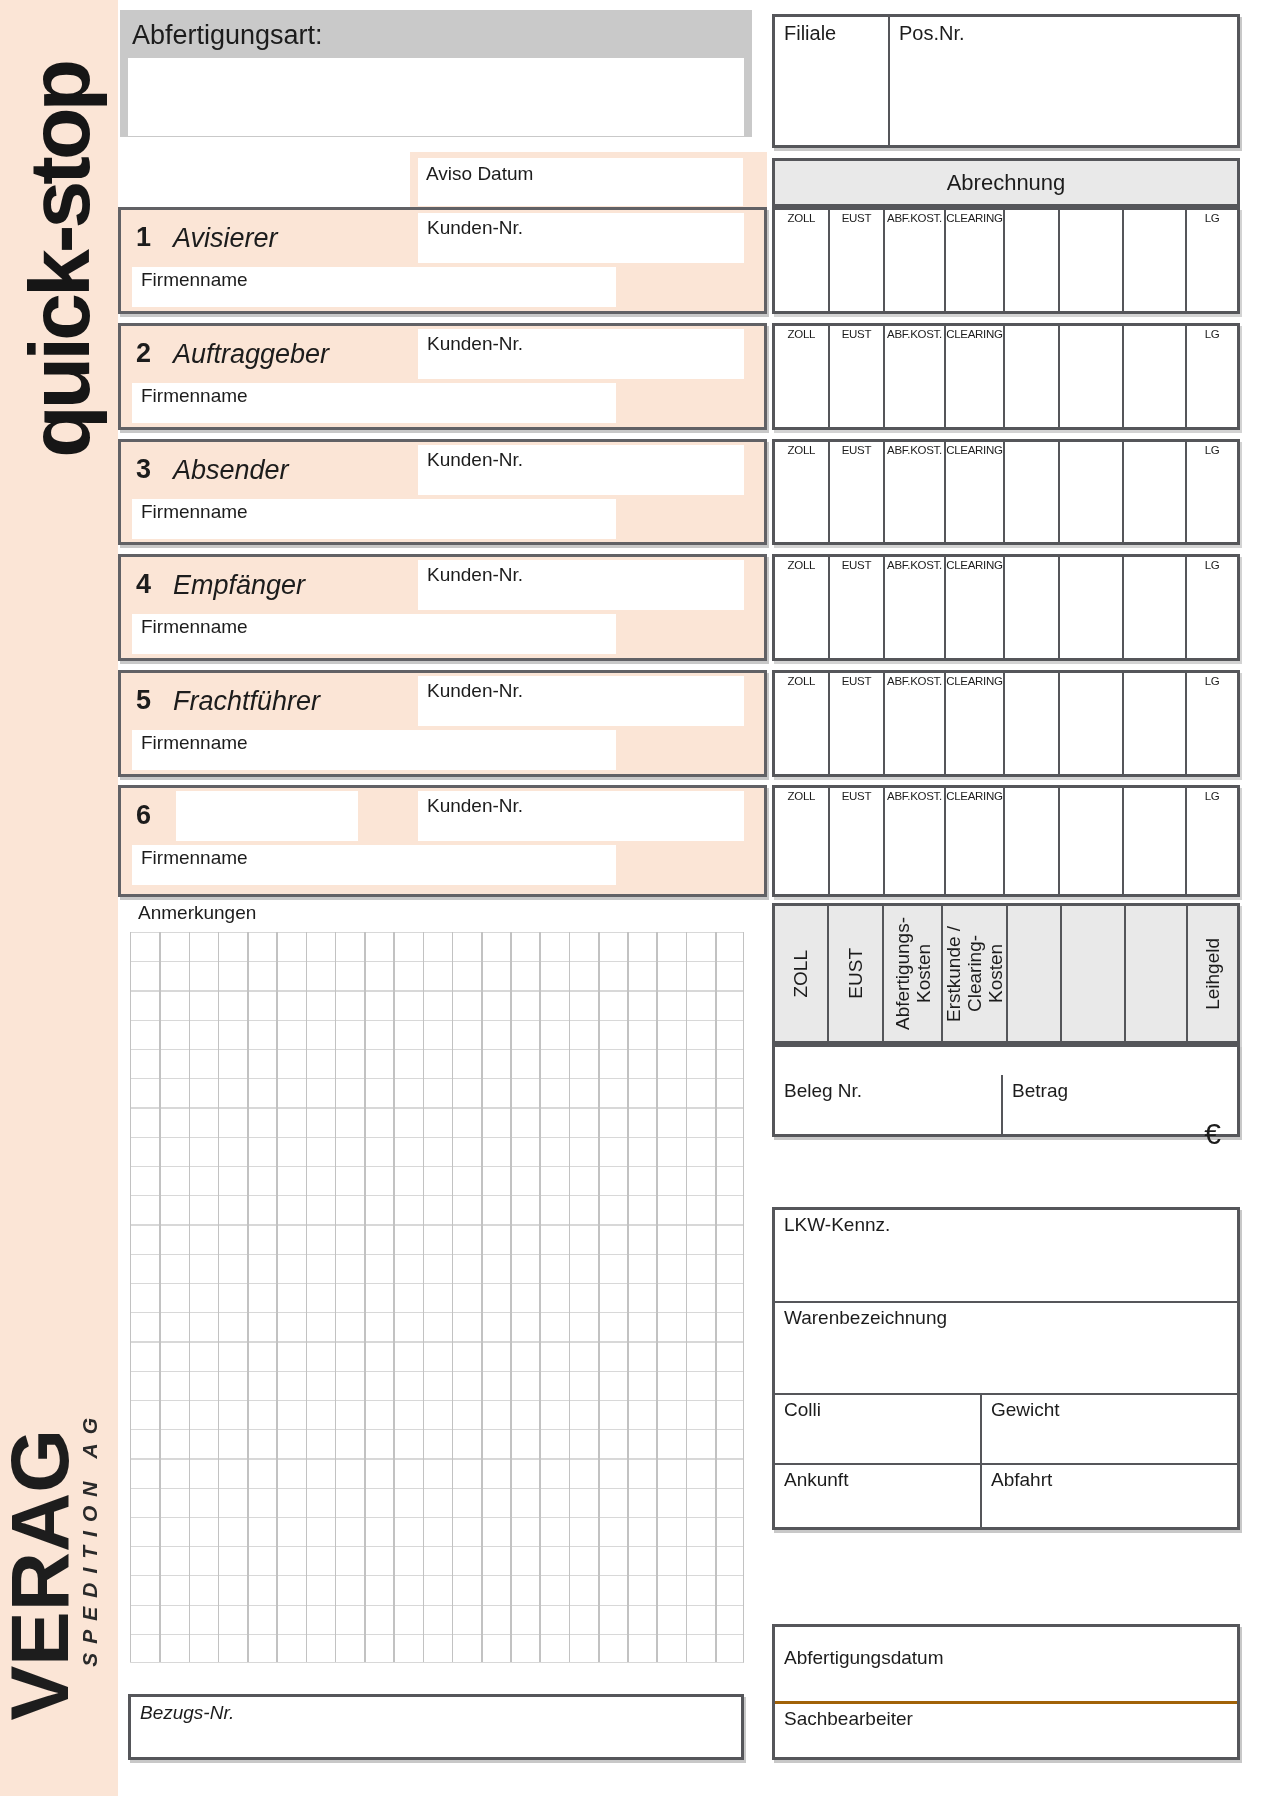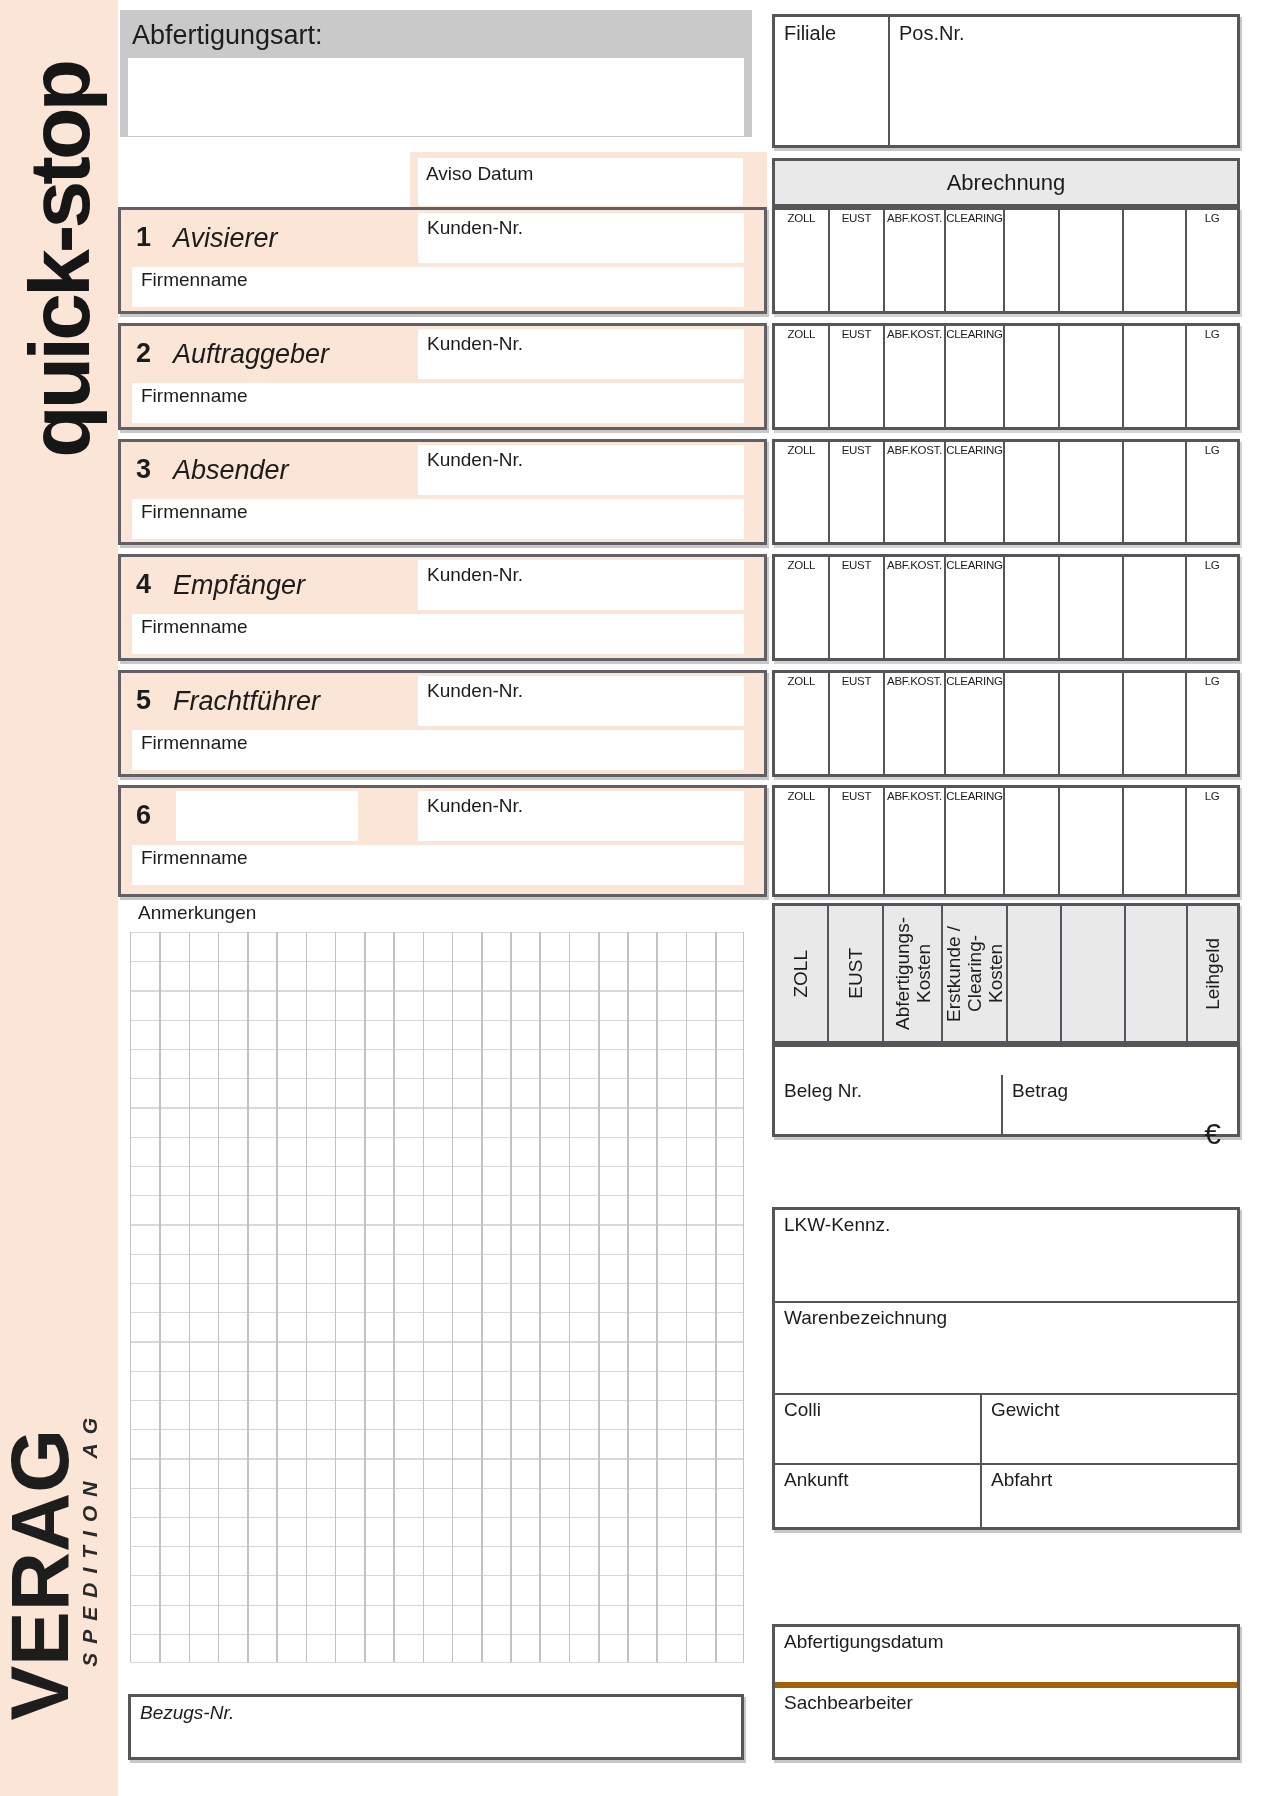--- a/index.html
+++ b/index.html
@@ -34,21 +34,21 @@
   .abr-head{left:772px;top:158px;width:468px;height:49px;background:#e9e9e9;border:3px solid #55565a;
             display:flex;align-items:center;justify-content:center;font-size:22px;}
   
   .section{left:118px;width:649px;background:#fbe5d6;border:3px solid #616165;box-shadow:2px 3px 0 rgba(110,110,110,.38);}
   .s1{top:207px;height:107px}.s2{top:323px;height:107px}.s3{top:439px;height:106px}
   .s4{top:554px;height:107px}.s5{top:670px;height:107px}.s6{top:785px;height:112px}
   .sec-num{position:absolute;left:15px;top:12px;font-size:27px;font-weight:700;}
   .sec-title{position:absolute;left:52px;top:13px;font-size:27px;font-style:italic;}
   .kunden{position:absolute;left:297px;top:3px;width:326px;height:50px;background:#fff;}
   .kunden .lbl{position:absolute;left:9px;top:4px;}
-  .firma{position:absolute;left:11px;top:57px;width:612px;height:40px;background:#fff;}
+  .firma{position:absolute;left:11px;top:57px;width:484px;height:40px;background:#fff;}
   .firma .lbl{position:absolute;left:9px;top:2px;}
   .sec6-titlefield{position:absolute;left:55px;top:3px;width:182px;height:50px;background:#fff;}
   
   .abr-row{left:772px;width:468px;border:3px solid #55565a;background:#fff;display:flex;
            box-shadow:2px 3px 0 rgba(110,110,110,.3);}
   .abr-cell{border-right:2px solid #55565a;display:flex;justify-content:center;align-items:flex-start;padding-top:2px;}
   .abr-cell:last-child{border-right:none;}
   
   .rot-row{left:772px;top:903px;width:468px;height:141px;border:3px solid #55565a;display:flex;
            box-shadow:2px 3px 0 rgba(110,110,110,.3);}
@@ -74,21 +74,21 @@
   .ship{left:772px;top:1207px;width:468px;height:323px;}
   .ship .row{position:relative;box-sizing:border-box;border-top:2px solid #55565a;}
   .ship .row:first-child{border-top:none;}
   .r-lkw{height:91px}.r-waren{height:92px}.r-colli{height:70px}.r-ank{height:65px}
   .halfrow{display:flex;}
   .halfrow .half{position:relative;box-sizing:border-box;width:205px;height:100%;}
   .halfrow .half.right{width:231px;border-left:2px solid #55565a;}
   .ship .lbl,.ftr .lbl{position:absolute;left:9px;top:4px;}
   
   .abf-box{left:772px;top:1624px;width:468px;height:136px;}
-  .abf-row1{position:relative;height:61px;border-bottom:6px solid #a16207;box-sizing:border-box;}
+  .abf-row1{position:relative;height:61px;border-bottom:3px solid #a16207;box-sizing:border-box;margin-top:16px;}
   .abf-row2{position:relative;height:69px;}
   .bezug{left:128px;top:1694px;width:616px;height:66px;font-style:italic;}
   .bezug .lbl{position:absolute;left:9px;top:5px;}
 </style>
 </head>
 <body>
 
 <div class="page">
 
   <div class="abs sidebar">

